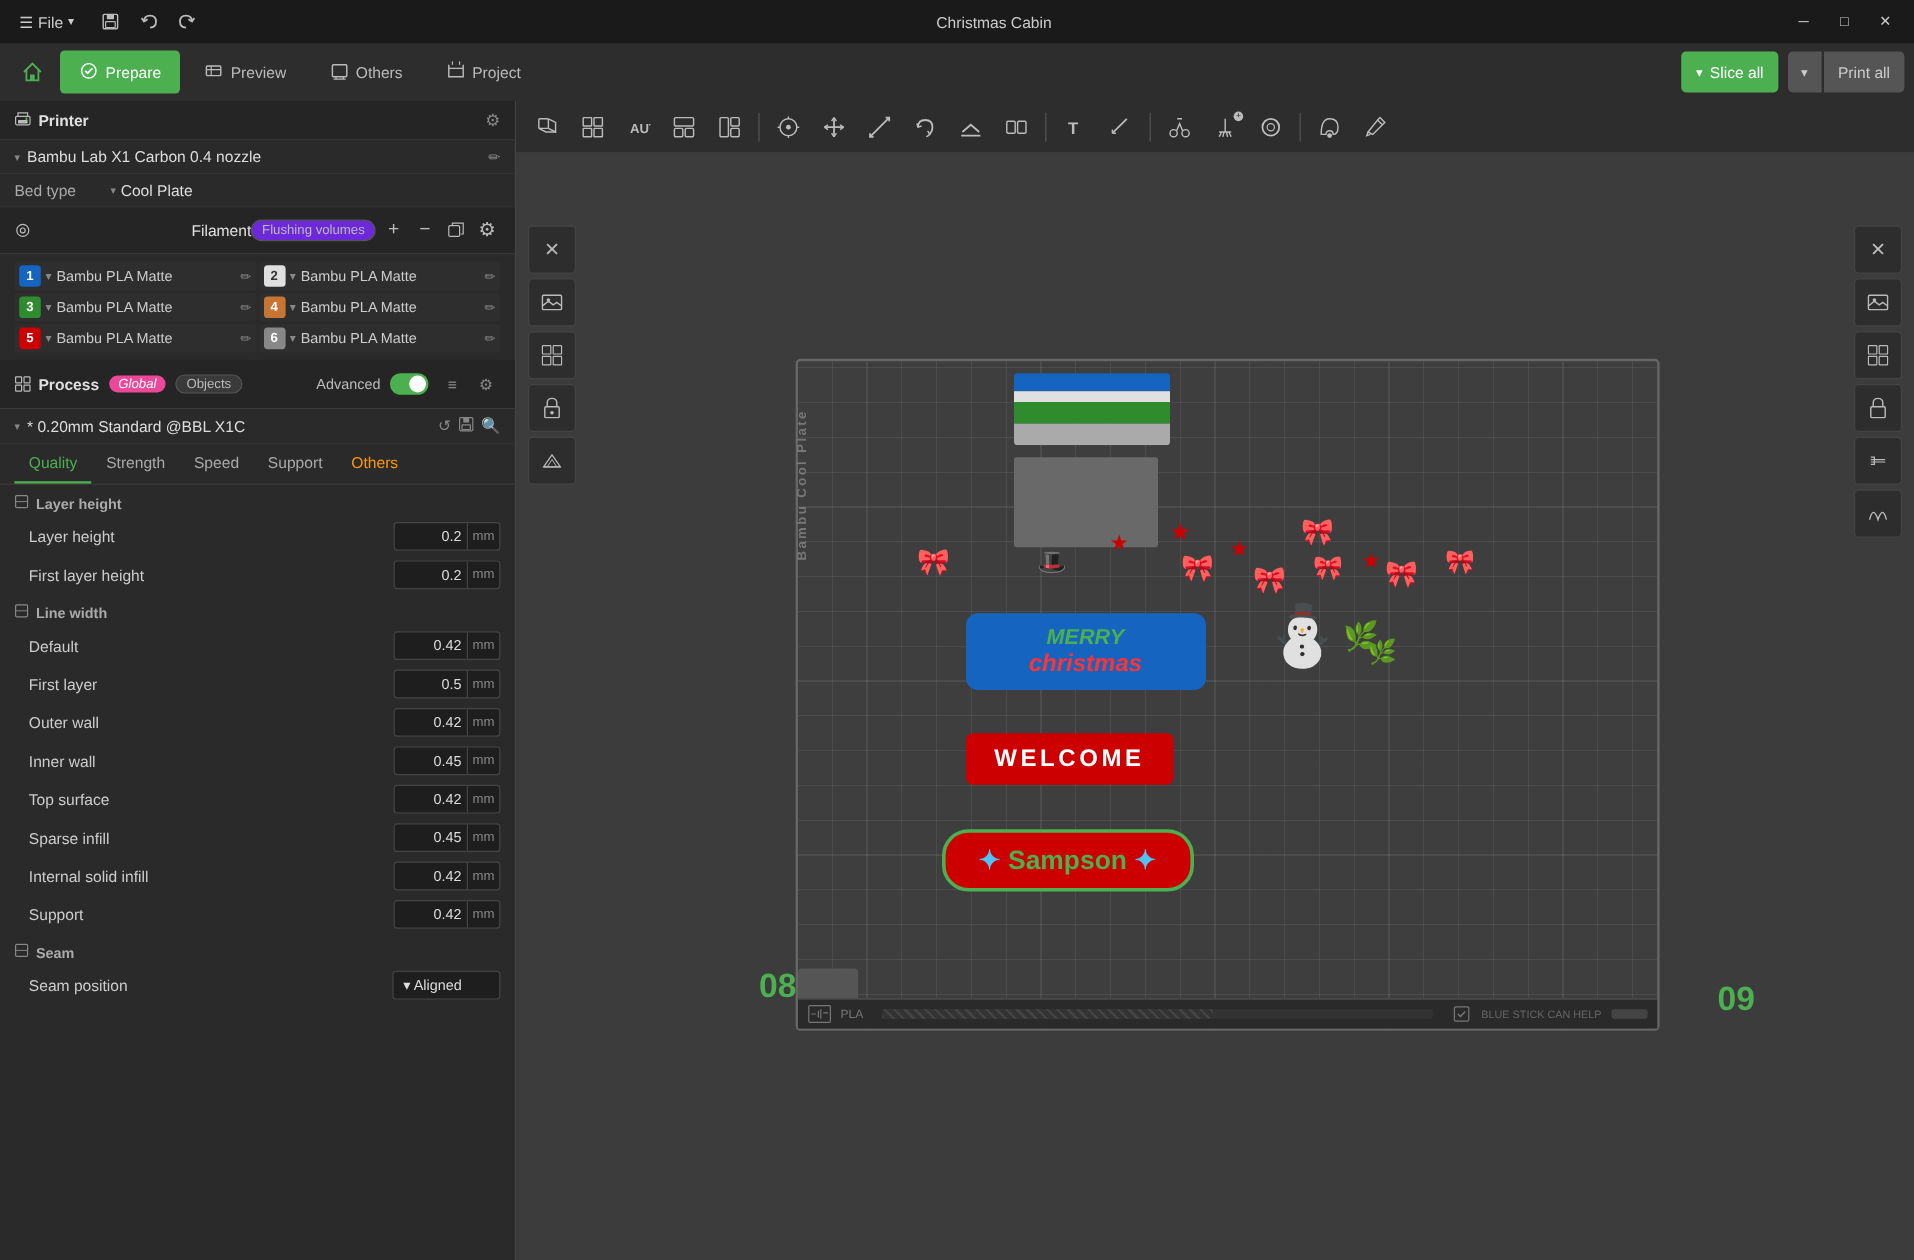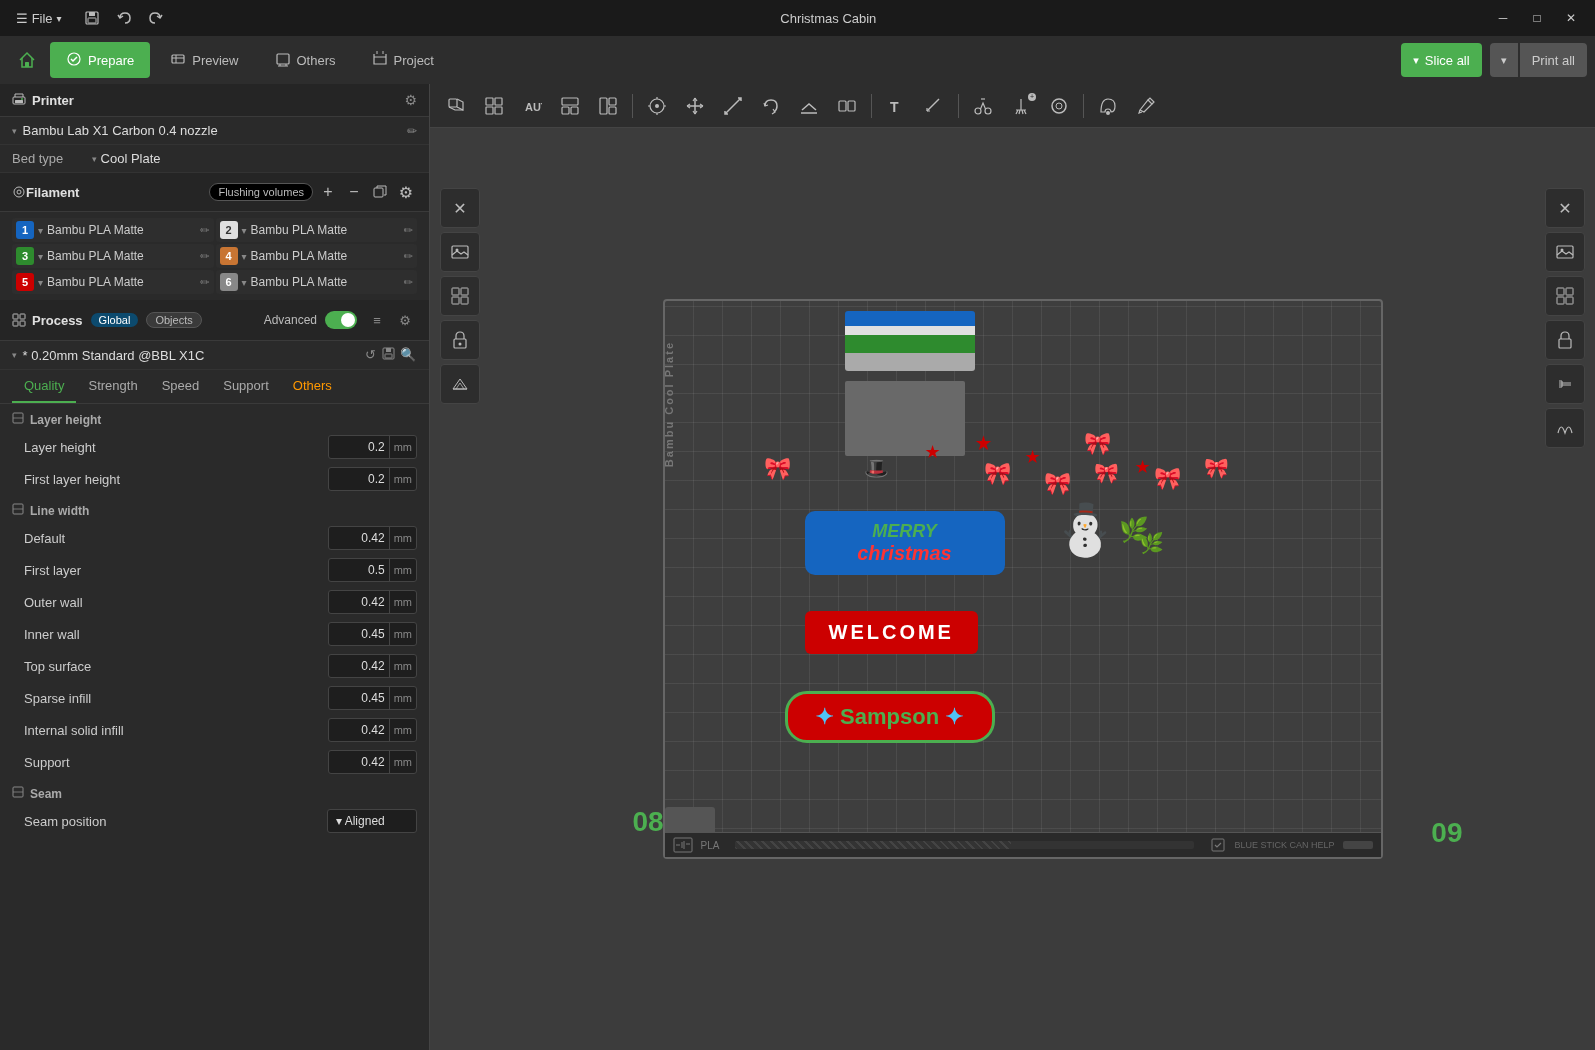--- a/index.html
+++ b/index.html
@@ -35,35 +35,35 @@
     .section-gear { cursor: pointer; color: #888; font-size: 14px; }
     .printer-row { display: flex; align-items: center; padding: 6px 12px; gap: 6px; border-bottom: 1px solid #333; }
     .printer-name { flex: 1; color: #ddd; font-size: 13px; }
     .edit-icon { color: #888; cursor: pointer; font-size: 12px; }
     .bed-type-row { display: flex; align-items: center; padding: 6px 12px; border-bottom: 1px solid #333; }
     .bed-label { color: #aaa; font-size: 13px; width: 80px; }
     .bed-value { color: #ddd; font-size: 13px; display: flex; align-items: center; gap: 4px; }
 
     
     .filament-header { display: flex; align-items: center; padding: 8px 12px; background: #252525; border-bottom: 1px solid #3a3a3a; }
-    .filament-title { font-size: 13px; font-weight: 700; color: #e0e0e0; flex: 1; display: flex; align-items: center; gap: 0; }
-    .flushing-btn { background: #000000; border: 1px solid #555; border-radius: 10px; padding: 2px 8px; font-size: 11px; color: #bbb; cursor: pointer; }
+    .filament-title { font-size: 13px; font-weight: 400; color: #e0e0e0; flex: 1; display: flex; align-items: center; gap: 0; justify-content: space-between; }
+    .flushing-btn { background: #6d28d9; border: 1px solid #555; border-radius: 10px; padding: 2px 8px; font-size: 11px; color: #bbb; cursor: pointer; }
     .filament-controls { display: flex; gap: 4px; margin-left: 4px; }
     .fctl-btn { width: 22px; height: 22px; display: flex; align-items: center; justify-content: center; cursor: pointer; color: #bbb; background: transparent; border: none; font-size: 16px; }
     .filament-grid { display: grid; grid-template-columns: 1fr 1fr; gap: 2px; padding: 6px 12px; }
     .filament-item { display: flex; align-items: center; gap: 4px; padding: 3px 4px; background: #2e2e2e; border-radius: 3px; cursor: pointer; }
     .filament-num { width: 18px; height: 18px; border-radius: 3px; display: flex; align-items: center; justify-content: center; font-size: 11px; font-weight: bold; flex-shrink: 0; }
     .filament-dropdown { color: #888; font-size: 10px; }
     .filament-name { font-size: 12px; color: #ccc; flex: 1; }
     .filament-edit { color: #888; font-size: 11px; cursor: pointer; }
 
     
     .process-header { display: flex; align-items: center; padding: 8px 12px; background: #252525; border-bottom: 1px solid #3a3a3a; gap: 8px; }
     .process-title { font-size: 13px; font-weight: 600; color: #e0e0e0; display: flex; gap: 6px; }
-    .badge-global { background: #0c4a6e; color: #fff; border-radius: 10px; padding: 1px 8px; font-size: 11px; cursor: pointer; }
+    .badge-global { background: #ec4899; color: #fff; border-radius: 10px; padding: 1px 8px; font-size: 11px; cursor: pointer; font-style: italic; }
     .badge-objects { background: #3a3a3a; border: 1px solid #555; color: #bbb; border-radius: 10px; padding: 1px 8px; font-size: 11px; cursor: pointer; }
     .advanced-label { color: #bbb; font-size: 12px; margin-left: auto; }
     .toggle { width: 32px; height: 18px; background: #4caf50; border-radius: 9px; position: relative; cursor: pointer; }
     .toggle::after { content: ''; position: absolute; width: 14px; height: 14px; background: #fff; border-radius: 50%; top: 2px; right: 2px; }
     .process-icons { display: flex; gap: 4px; }
     .picon { width: 24px; height: 24px; display: flex; align-items: center; justify-content: center; cursor: pointer; color: #888; font-size: 13px; }
     .preset-row { display: flex; align-items: center; padding: 6px 12px; border-bottom: 1px solid #333; gap: 6px; }
     .preset-name { flex: 1; font-size: 13px; color: #ddd; }
     .preset-icons { display: flex; gap: 6px; }
     .preset-icon { color: #888; cursor: pointer; font-size: 13px; }

